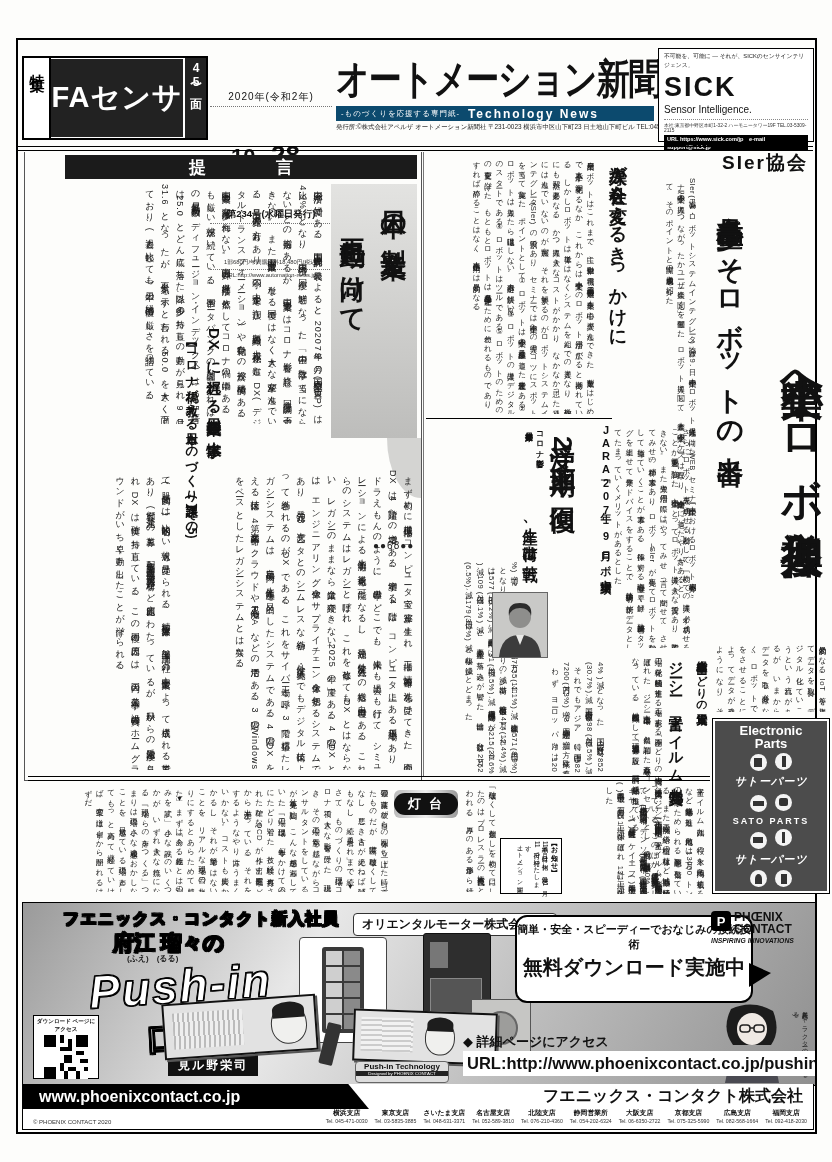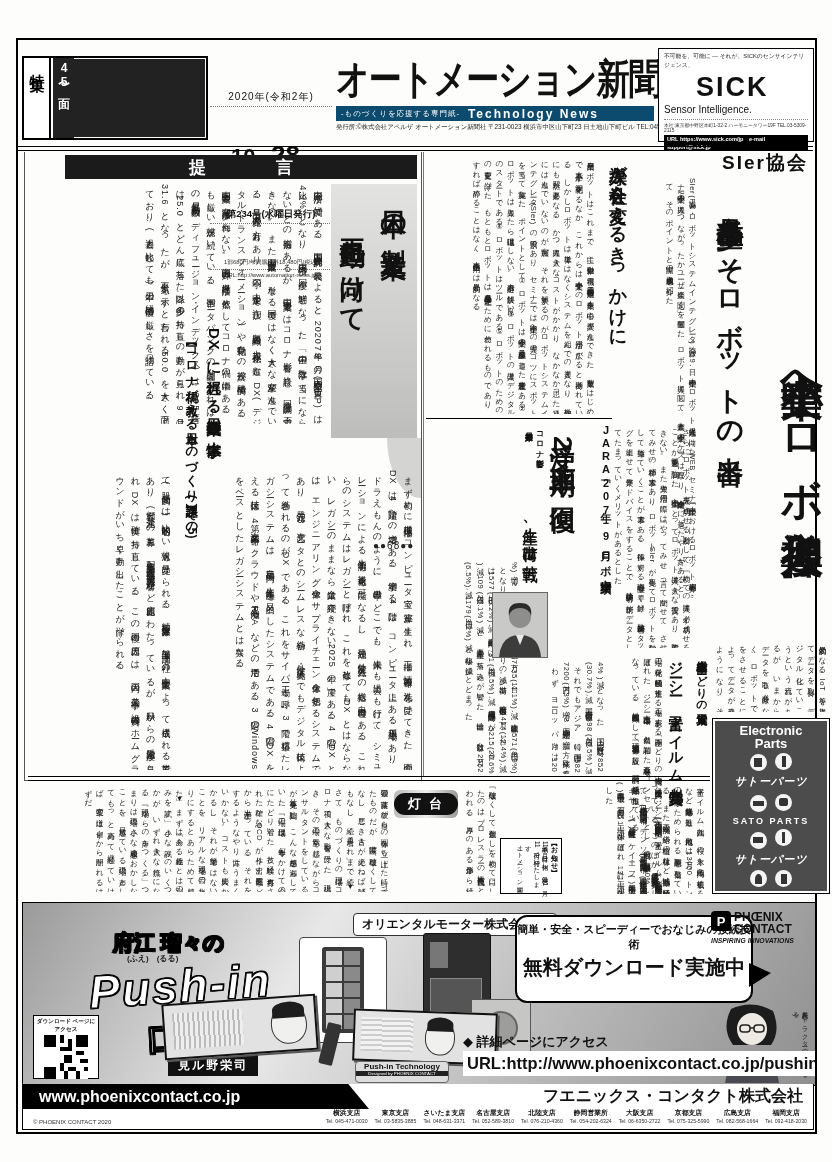--- a/index.html
+++ b/index.html
@@ -24,20 +24,21 @@
 </style>
 </head>
 <body>
 
 <div class="page">
 
   <div class="abs frame" style="left:16px;top:38px;width:797px;height:1092px;"></div>
 
   <div class="abs" style="left:22px;top:56px;width:182px;height:80px;border:2px solid #000;box-shadow:0 0 0 1px #fff inset;display:flex;background:#222;">
     <div class="v" style="background:#fff;color:#000;font-weight:900;font-size:15px;letter-spacing:4px;padding:4px 3px;border-right:2px solid #000;">特集</div>
+    <div style="flex:1;display:flex;align-items:center;justify-content:center;color:#fff;font-weight:900;font-size:29px;letter-spacing:1px;">FAセンサ</div>
     <div class="v up" style="background:#222;color:#fff;font-weight:800;font-size:12px;padding:3px 2px;border-left:2px solid #fff;">4〜5面</div>
   </div>
 
   <div class="abs" style="left:210px;top:58px;width:122px;text-align:center;">
     <div class="dotline" style="font-size:10px;letter-spacing:1px;padding-bottom:2px;">2020年(令和2年)</div>
     <div class="dotline" style="padding:1px 0 2px;">
       <span style="font-size:22px;font-weight:900;">10</span><span style="font-size:11px;">月</span>
       <span style="font-size:26px;font-weight:900;">28</span><span style="font-size:11px;">日</span>
     </div>
     <div class="dotline" style="font-size:9.5px;font-weight:700;padding:2px 0;">第234号(水曜日発行)</div>
@@ -49,21 +50,21 @@
     <div style="font-size:33px;font-weight:900;letter-spacing:-1px;white-space:nowrap;transform:scale(1.0,1.25);transform-origin:left top;">オートメーション新聞</div>
     <div style="margin-top:9px;background:#0c4a6e;color:#fff;height:15px;display:flex;align-items:center;padding:0 5px;gap:8px;">
       <span style="font-size:7.5px;letter-spacing:1px;">-ものづくりを応援する専門紙-</span>
       <span style="font-size:12px;font-weight:900;letter-spacing:2px;">Technology News</span>
     </div>
     <div style="margin-top:2px;font-size:6.4px;white-space:nowrap;color:#222;">発行所:©株式会社アペルザ オートメーション新聞社 〒231-0023 横浜市中区山下町23 日土地山下町ビル TEL:045-226-8073 FAX:045-345-4790</div>
   </div>
 
   <div class="abs" style="left:658px;top:48px;width:156px;height:94px;border:1px solid #000;background:#fff;padding:3px 5px;box-sizing:border-box;">
     <div style="font-size:5.8px;color:#222;">不可能を、可能に ― それが、SICKのセンサインテリジェンス。</div>
-    <div style="font-size:27px;font-weight:900;letter-spacing:2px;margin-top:2px;margin-left:32px;">SICK</div>
+    <div style="font-size:27px;font-weight:900;letter-spacing:2px;margin-top:2px;">SICK</div>
     <div style="font-size:10px;margin-top:1px;">Sensor Intelligence.</div>
     <div style="font-size:4.8px;border-top:1px dotted #888;margin-top:4px;padding-top:2px;color:#333;">本社:東京都中野区本町1-32-2 ハーモニータワー19F TEL.03-5309-2115</div>
     <div style="font-size:5.6px;font-weight:700;background:#000;color:#fff;margin-top:2px;padding:1px 3px;">URL https://www.sick.com/jp　e-mail support@sick.jp</div>
   </div>
 
   <div class="abs rule-dbl" style="left:16px;top:146px;width:797px;"></div>
 
   <div class="abs" style="left:24px;top:152px;width:396px;height:628px;border-left:1px solid #555;border-right:1px solid #555;border-bottom:1px solid #555;">
     <div class="abs" style="left:40px;top:3px;width:352px;height:24px;background:#1b1b1b;color:#fff;display:flex;align-items:center;justify-content:center;">
       <span style="font-size:17px;font-weight:900;letter-spacing:70px;text-indent:70px;">提言</span>
@@ -178,20 +179,21 @@
       <span class="circle-ic">
           <span style="width:7px;height:10px;border-radius:50% 50% 0 0;"></span>
         </span>
       <span class="circle-ic">
           <span style="width:6px;height:10px;"></span>
         </span>
     </div>
   </div>
 
   <div class="abs" style="left:22px;top:902px;width:792px;height:182px;border:1px solid #000;background:linear-gradient(120deg,#9a9a9a,#e8e8e8 35%,#c2c2c2 60%,#8f8f8f);overflow:hidden;">
+    <div class="abs ow" style="left:40px;top:6px;font-size:16px;font-weight:900;letter-spacing:1px;">フエニックス・コンタクト新入社員</div>
     <div class="abs ow" style="left:90px;top:26px;font-size:21px;font-weight:900;">府江 瑠々の</div>
     <div class="abs" style="left:104px;top:50px;font-size:8px;font-weight:700;color:#222;">(ふえ)　(るる)</div>
     <div class="abs ow" style="left:66px;top:56px;font-size:46px;font-weight:900;font-style:italic;transform:rotate(-4deg);letter-spacing:2px;">Push-in</div>
     <div class="abs ow" style="left:120px;top:106px;font-size:40px;font-weight:900;transform:rotate(-3deg);letter-spacing:4px;">ロード</div>
     <div class="abs ribbon" style="left:145px;top:152px;font-size:12px;font-weight:800;padding:2px 10px;letter-spacing:2px;">見ル野栄司</div>
 
     <div class="abs" style="left:10px;top:112px;width:66px;height:64px;background:#fff;border:1px solid #000;text-align:center;padding:2px;box-sizing:border-box;">
       <div style="font-size:5.6px;font-weight:700;">ダウンロード ページにアクセス</div>
       <svg class="qr" width="44" height="44" viewBox="0 0 11 11" style="margin-top:1px;">
         <rect width="11" height="11" fill="#fff"></rect>

